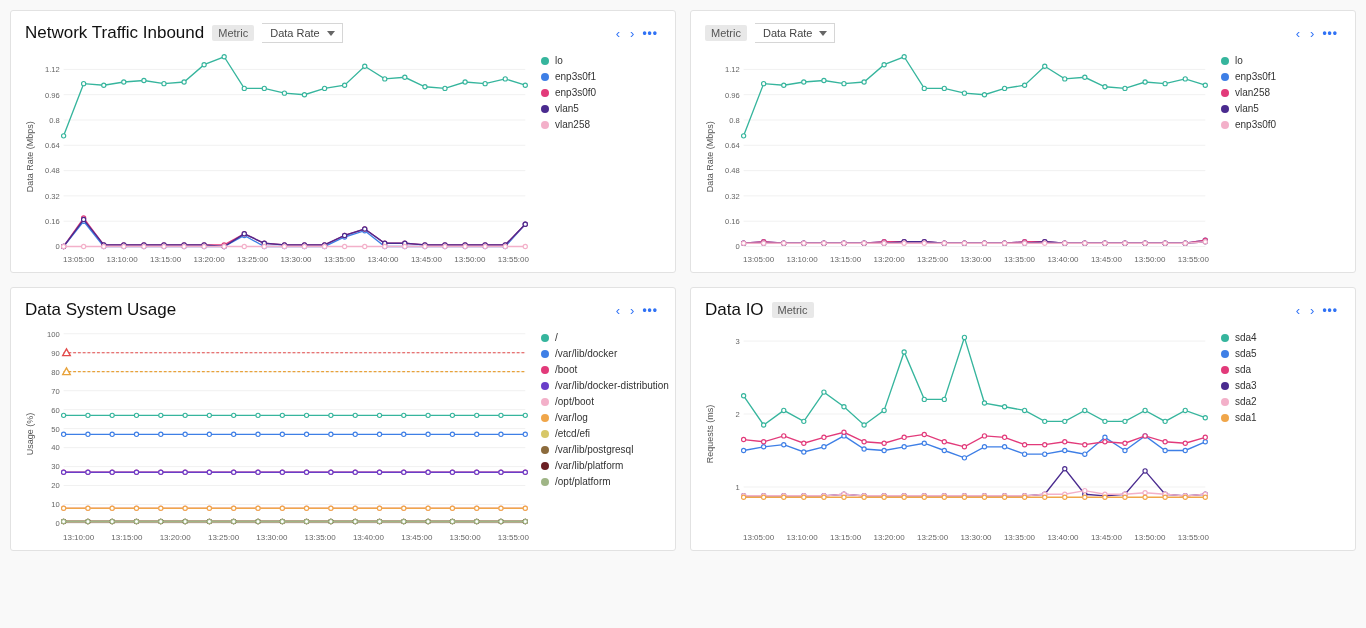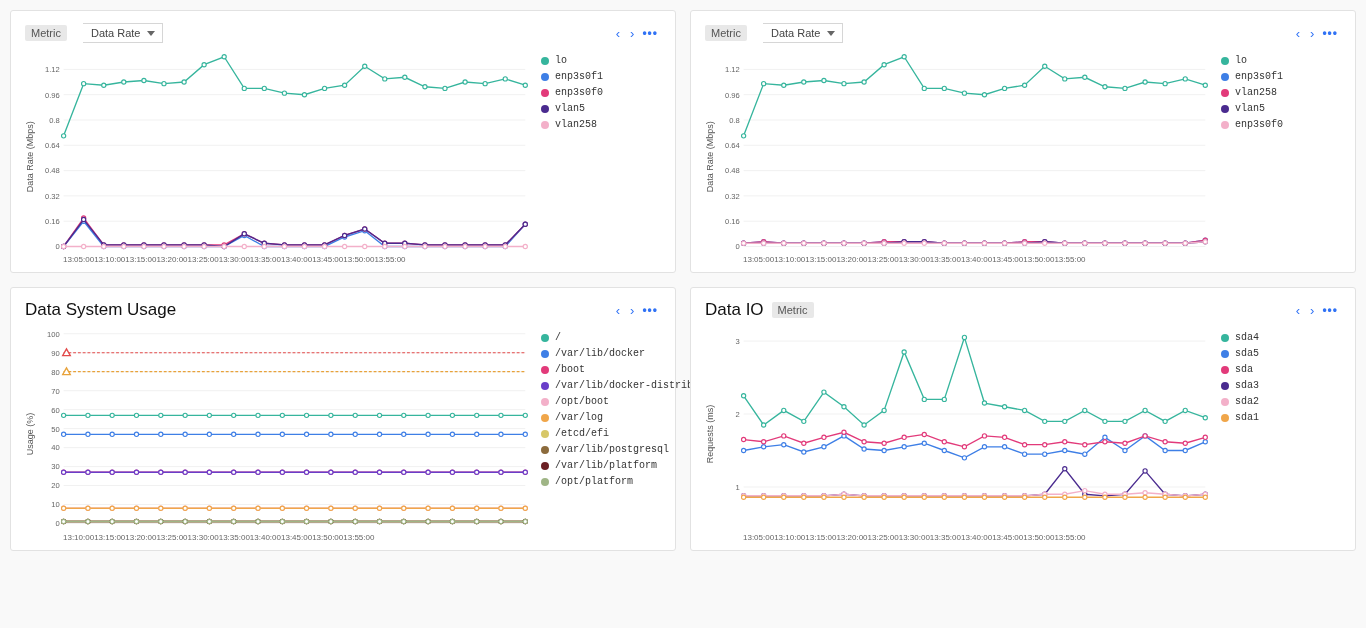--- a/index.html
+++ b/index.html
@@ -33,21 +33,21 @@
     font-weight: 500;
     color: #111;
     margin-right: 8px;
   }
   .metric-label {
     background: #e8e8e8;
     color: #555;
     padding: 2px 6px;
     border-radius: 2px;
     font-size: 11px;
-    margin-right: 16px;
+    margin-right: 8px;
   }
   .metric-select {
     display: inline-flex;
     align-items: center;
     border: 1px solid #d6d6d6;
     border-left: none;
     padding: 2px 22px 2px 8px;
     font-size: 11px;
     color: #444;
     position: relative;
@@ -98,30 +98,29 @@
     flex: 1;
     display: flex;
     flex-direction: column;
   }
   .plot {
     flex: 1;
     min-height: 200px;
   }
   .xaxis {
     display: flex;
-    justify-content: flex-start;
+    justify-content: space-between;
     font-size: 8px;
     color: #666;
     padding: 3px 2px 0 28px;
   }
   .legend {
     width: 130px;
     padding-left: 10px;
     padding-top: 6px;
-    font-family: Liberation Mono, monospace;
   }
   .legend-item {
     display: flex;
     align-items: center;
     font-size: 10px;
     color: #333;
     margin-bottom: 5px;
     white-space: nowrap;
   }
   .legend-dot {
@@ -135,20 +134,21 @@
   .threshold { stroke-width: 1.2; stroke-dasharray: 3 2; fill: none; }
   .marker-tri { fill: #fff; stroke-width: 1.4; }
 </style>
 </head>
 <body>
 
 <div class="grid">
 
   <div class="card">
     <div class="card-header">
+      <span class="card-title">Network Traffic Inbound</span>
       <span class="metric-label">Metric</span>
       <span class="metric-select">
         <span>Data Rate</span>
       </span>
       <span class="spacer"></span>
       <span class="nav-btn">‹</span>
       <span class="nav-btn">›</span>
       <span class="dots">•••</span>
     </div>
     <div class="chart-body">

